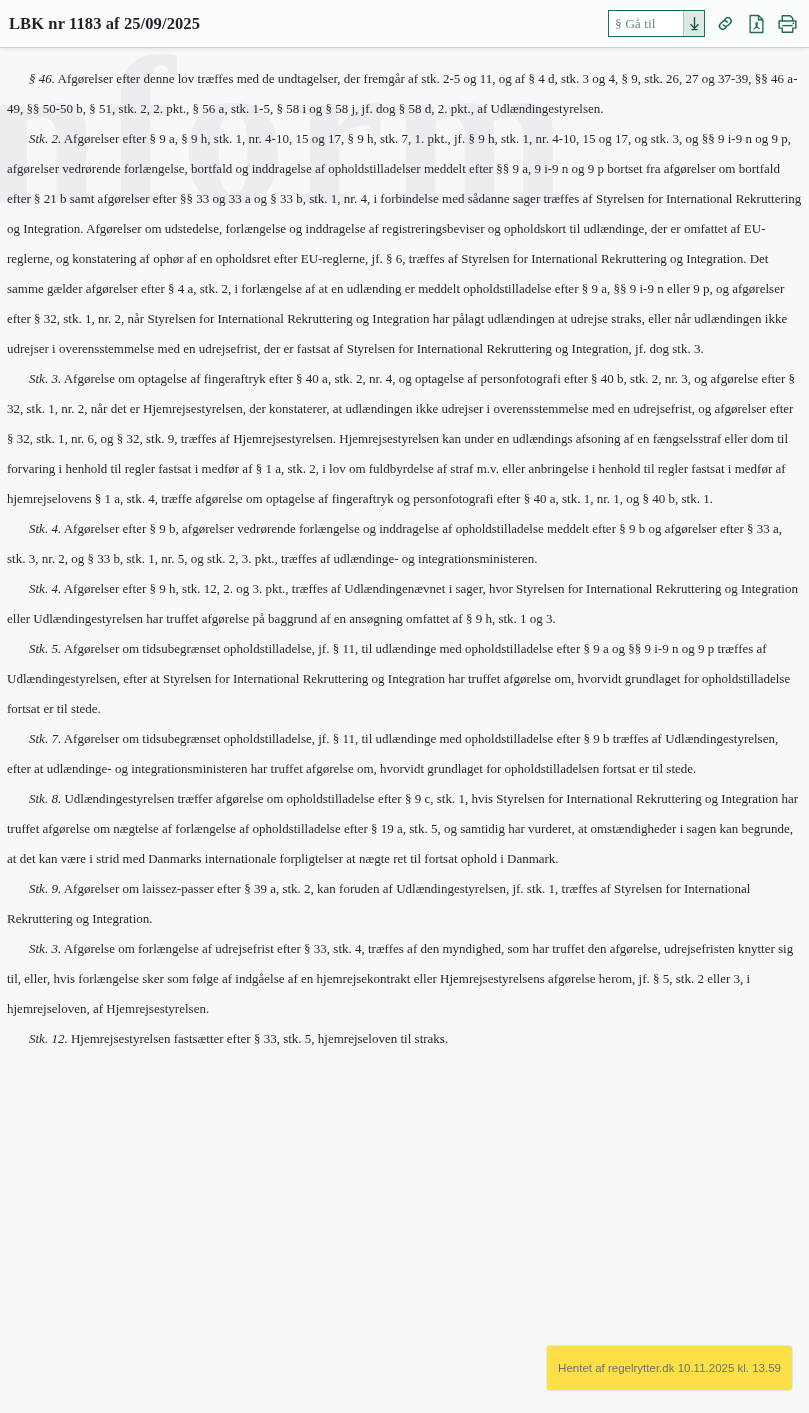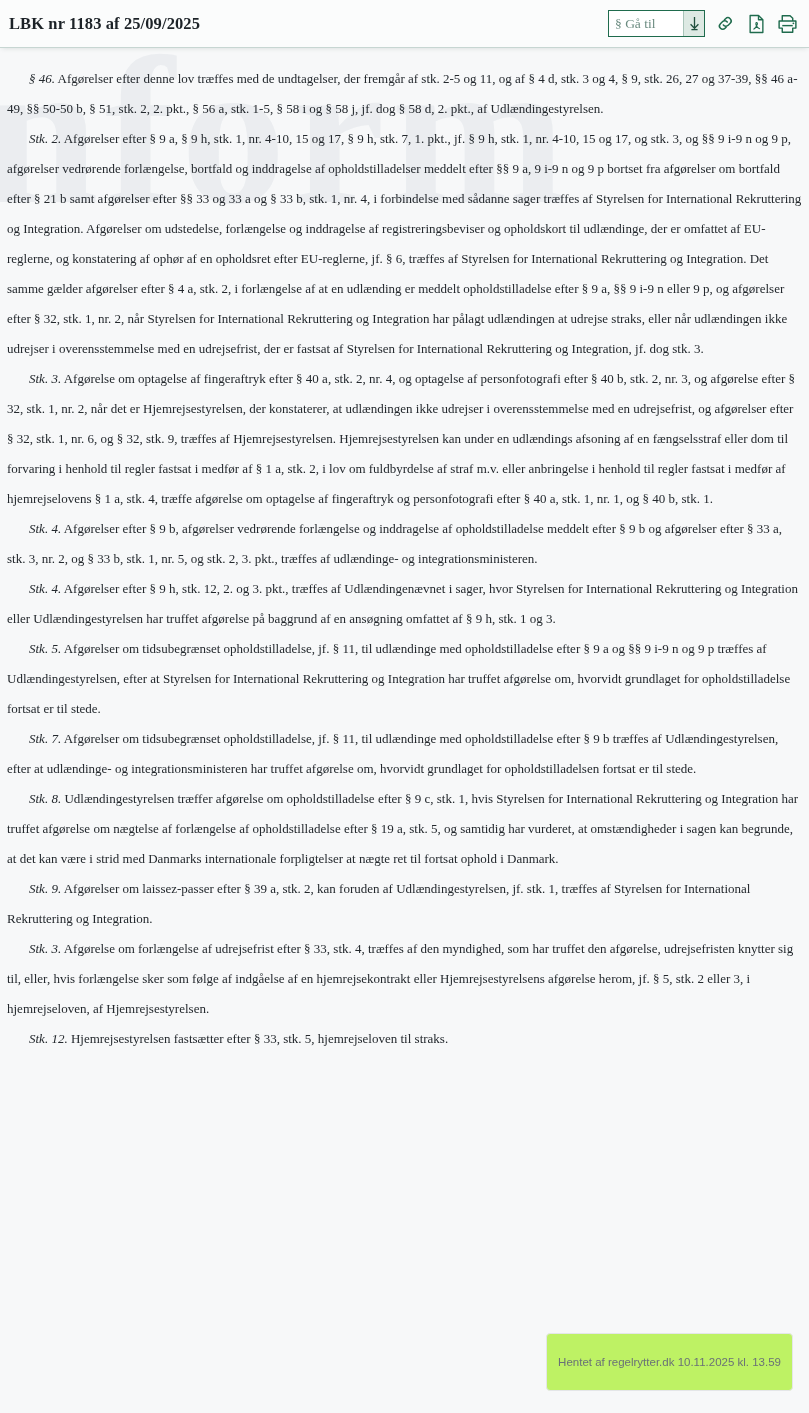--- a/index.html
+++ b/index.html
@@ -127,24 +127,24 @@
   .para .lead {
     font-style: italic;
   }
 
   
   .fetch-badge {
     position: absolute;
     right: 16px;
     bottom: 22px;
     z-index: 4;
-    background: #bef264;
+    background: #fde047;
     border: 1px solid #e4e6e8;
     border-radius: 4px;
-    padding: 22px 11px;
+    padding: 16px 11px;
     font-family: "Liberation Sans", "DejaVu Sans", sans-serif;
     font-size: 11.5px;
     color: #6a7177;
     white-space: nowrap;
   }
 </style>
 </head>
 <body>
 
 <div class="watermark">nform</div>

